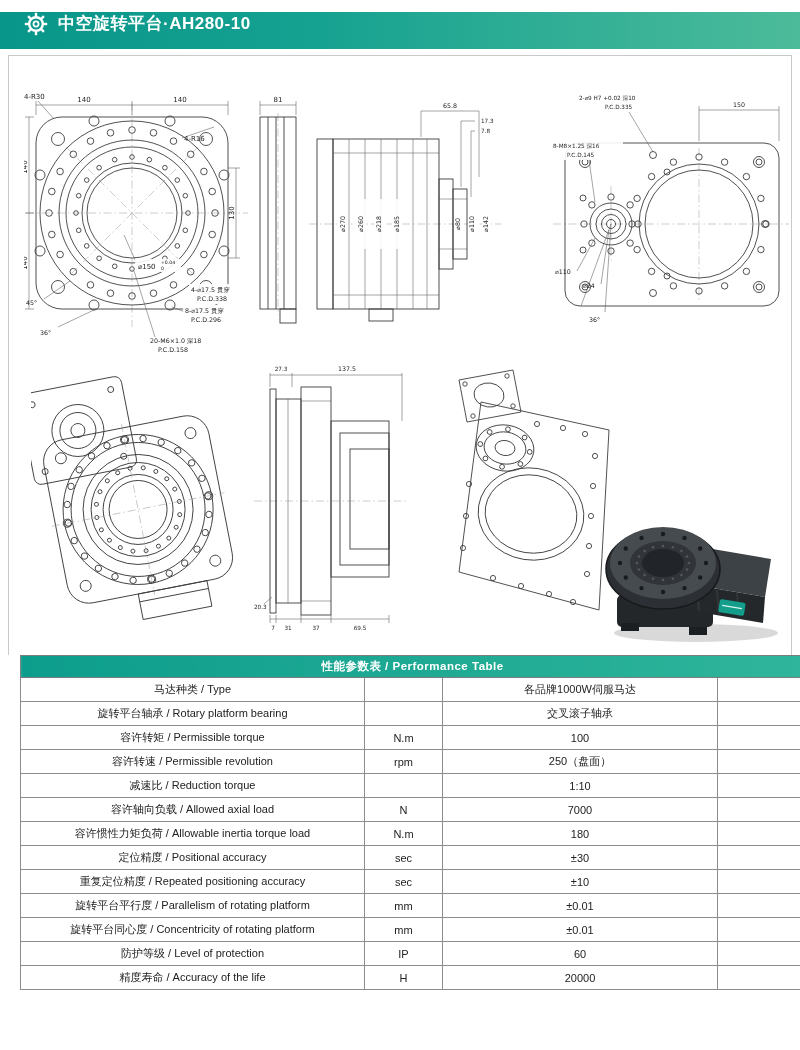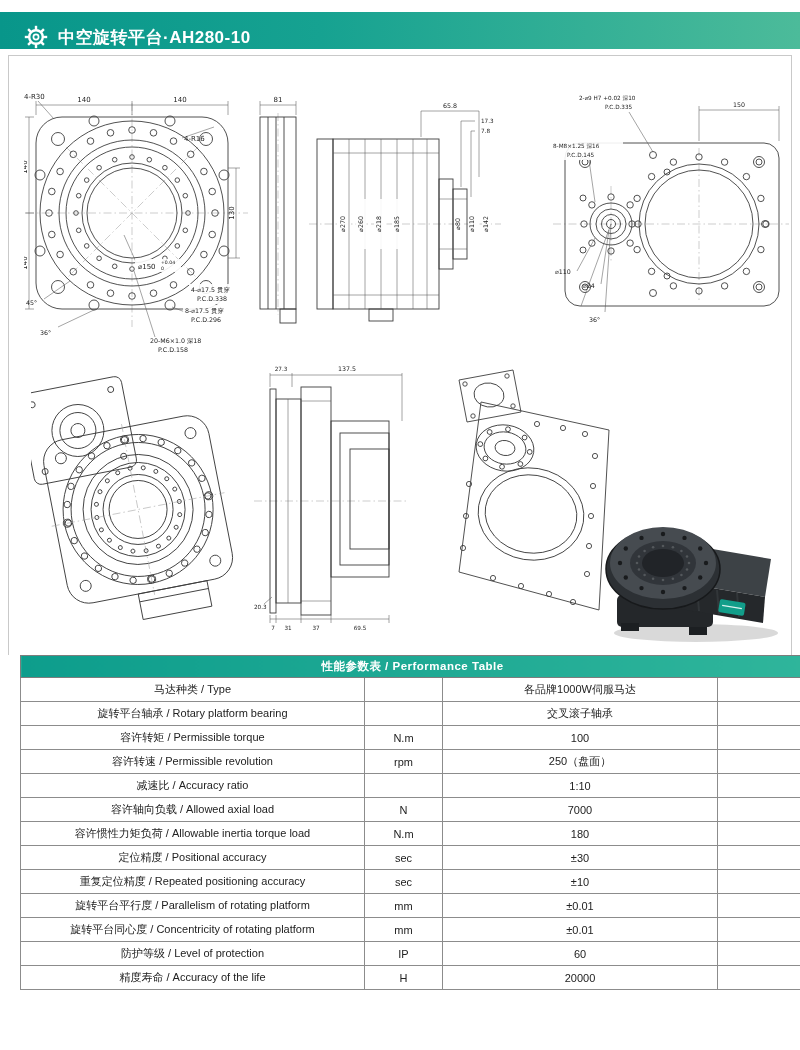--- a/index.html
+++ b/index.html
@@ -2,21 +2,21 @@
 <html><head>
 <meta charset="utf-8">
 <style>
   *{margin:0;padding:0;box-sizing:border-box}
   html,body{background:#fff}
   body{width:800px;height:1050px;position:relative;font-family:"Liberation Sans","DejaVu Sans",sans-serif}
   #page{position:absolute;left:0;top:0;width:800px;height:1050px;background:#fff;overflow:hidden}
 
   .header{position:absolute;left:0;top:12px;width:800px;height:37px;
     background:linear-gradient(90deg,#08968a 0%,#16a291 40%,#4cbb9a 100%);
-    display:flex;align-items:flex-end;padding-left:24px;gap:10px}
+    display:flex;align-items:flex-start;padding-left:24px;gap:10px}
   .header .title{color:#fff;font-size:17px;font-weight:bold;letter-spacing:.5px}
 
   .frame{position:absolute;left:8px;top:55px;width:784px;height:600px;
     border:1px solid #c9c9c9;border-bottom:none;background:#fff}
   .view{position:absolute}
 
   svg text{font-family:"DejaVu Sans","Liberation Sans",sans-serif;fill:#1c1c1c;stroke:none}
   .ln{stroke:#3d3d3d;stroke-width:.9;fill:none}
   .thin{stroke:#5a5a5a;stroke-width:.55;fill:none}
   .cl{stroke:#999;stroke-width:.5;fill:none;stroke-dasharray:8 3 1.5 3}
@@ -568,21 +568,21 @@
         <td>100</td>
         <td></td>
       </tr>
         <tr>
         <td>容许转速 / Permissible revolution</td>
         <td>rpm</td>
         <td>250（盘面）</td>
         <td></td>
       </tr>
         <tr>
-        <td>减速比 / Accuracy ratio</td>
+        <td>减速比 / Reduction torque</td>
         <td></td>
         <td>1:10</td>
         <td></td>
       </tr>
         <tr>
         <td>容许轴向负载 / Allowed axial load</td>
         <td>N</td>
         <td>7000</td>
         <td></td>
       </tr>

